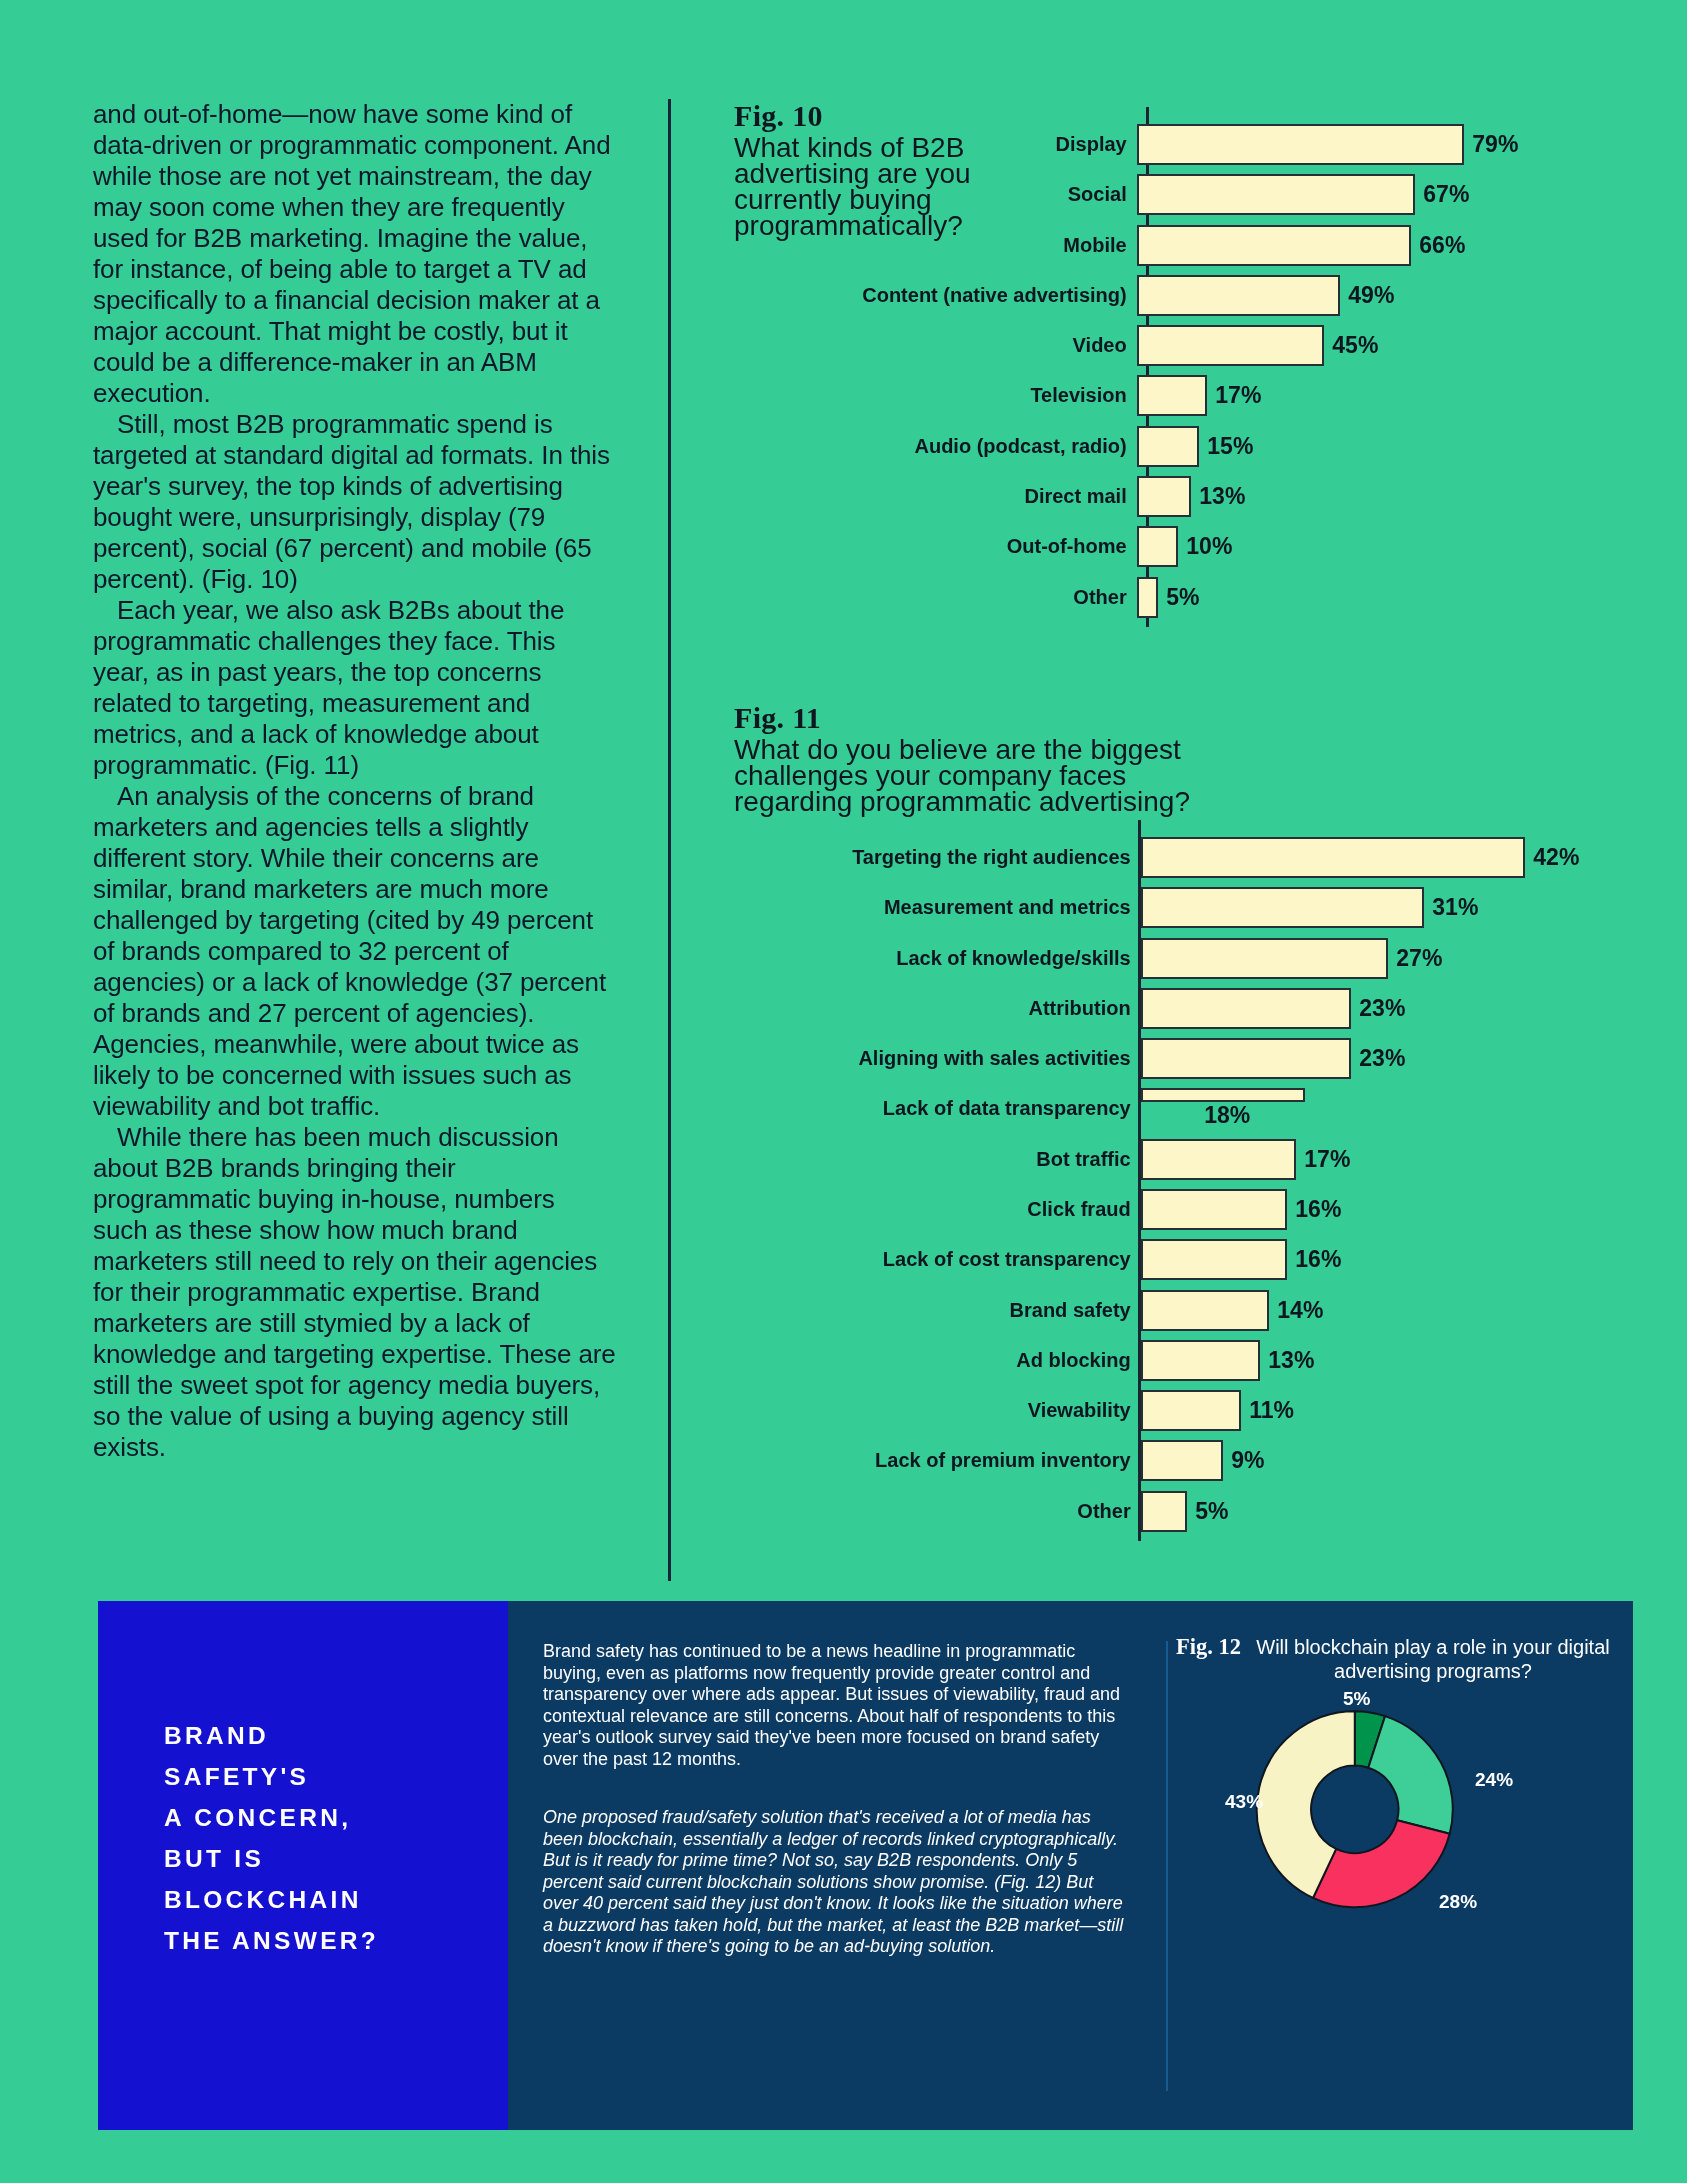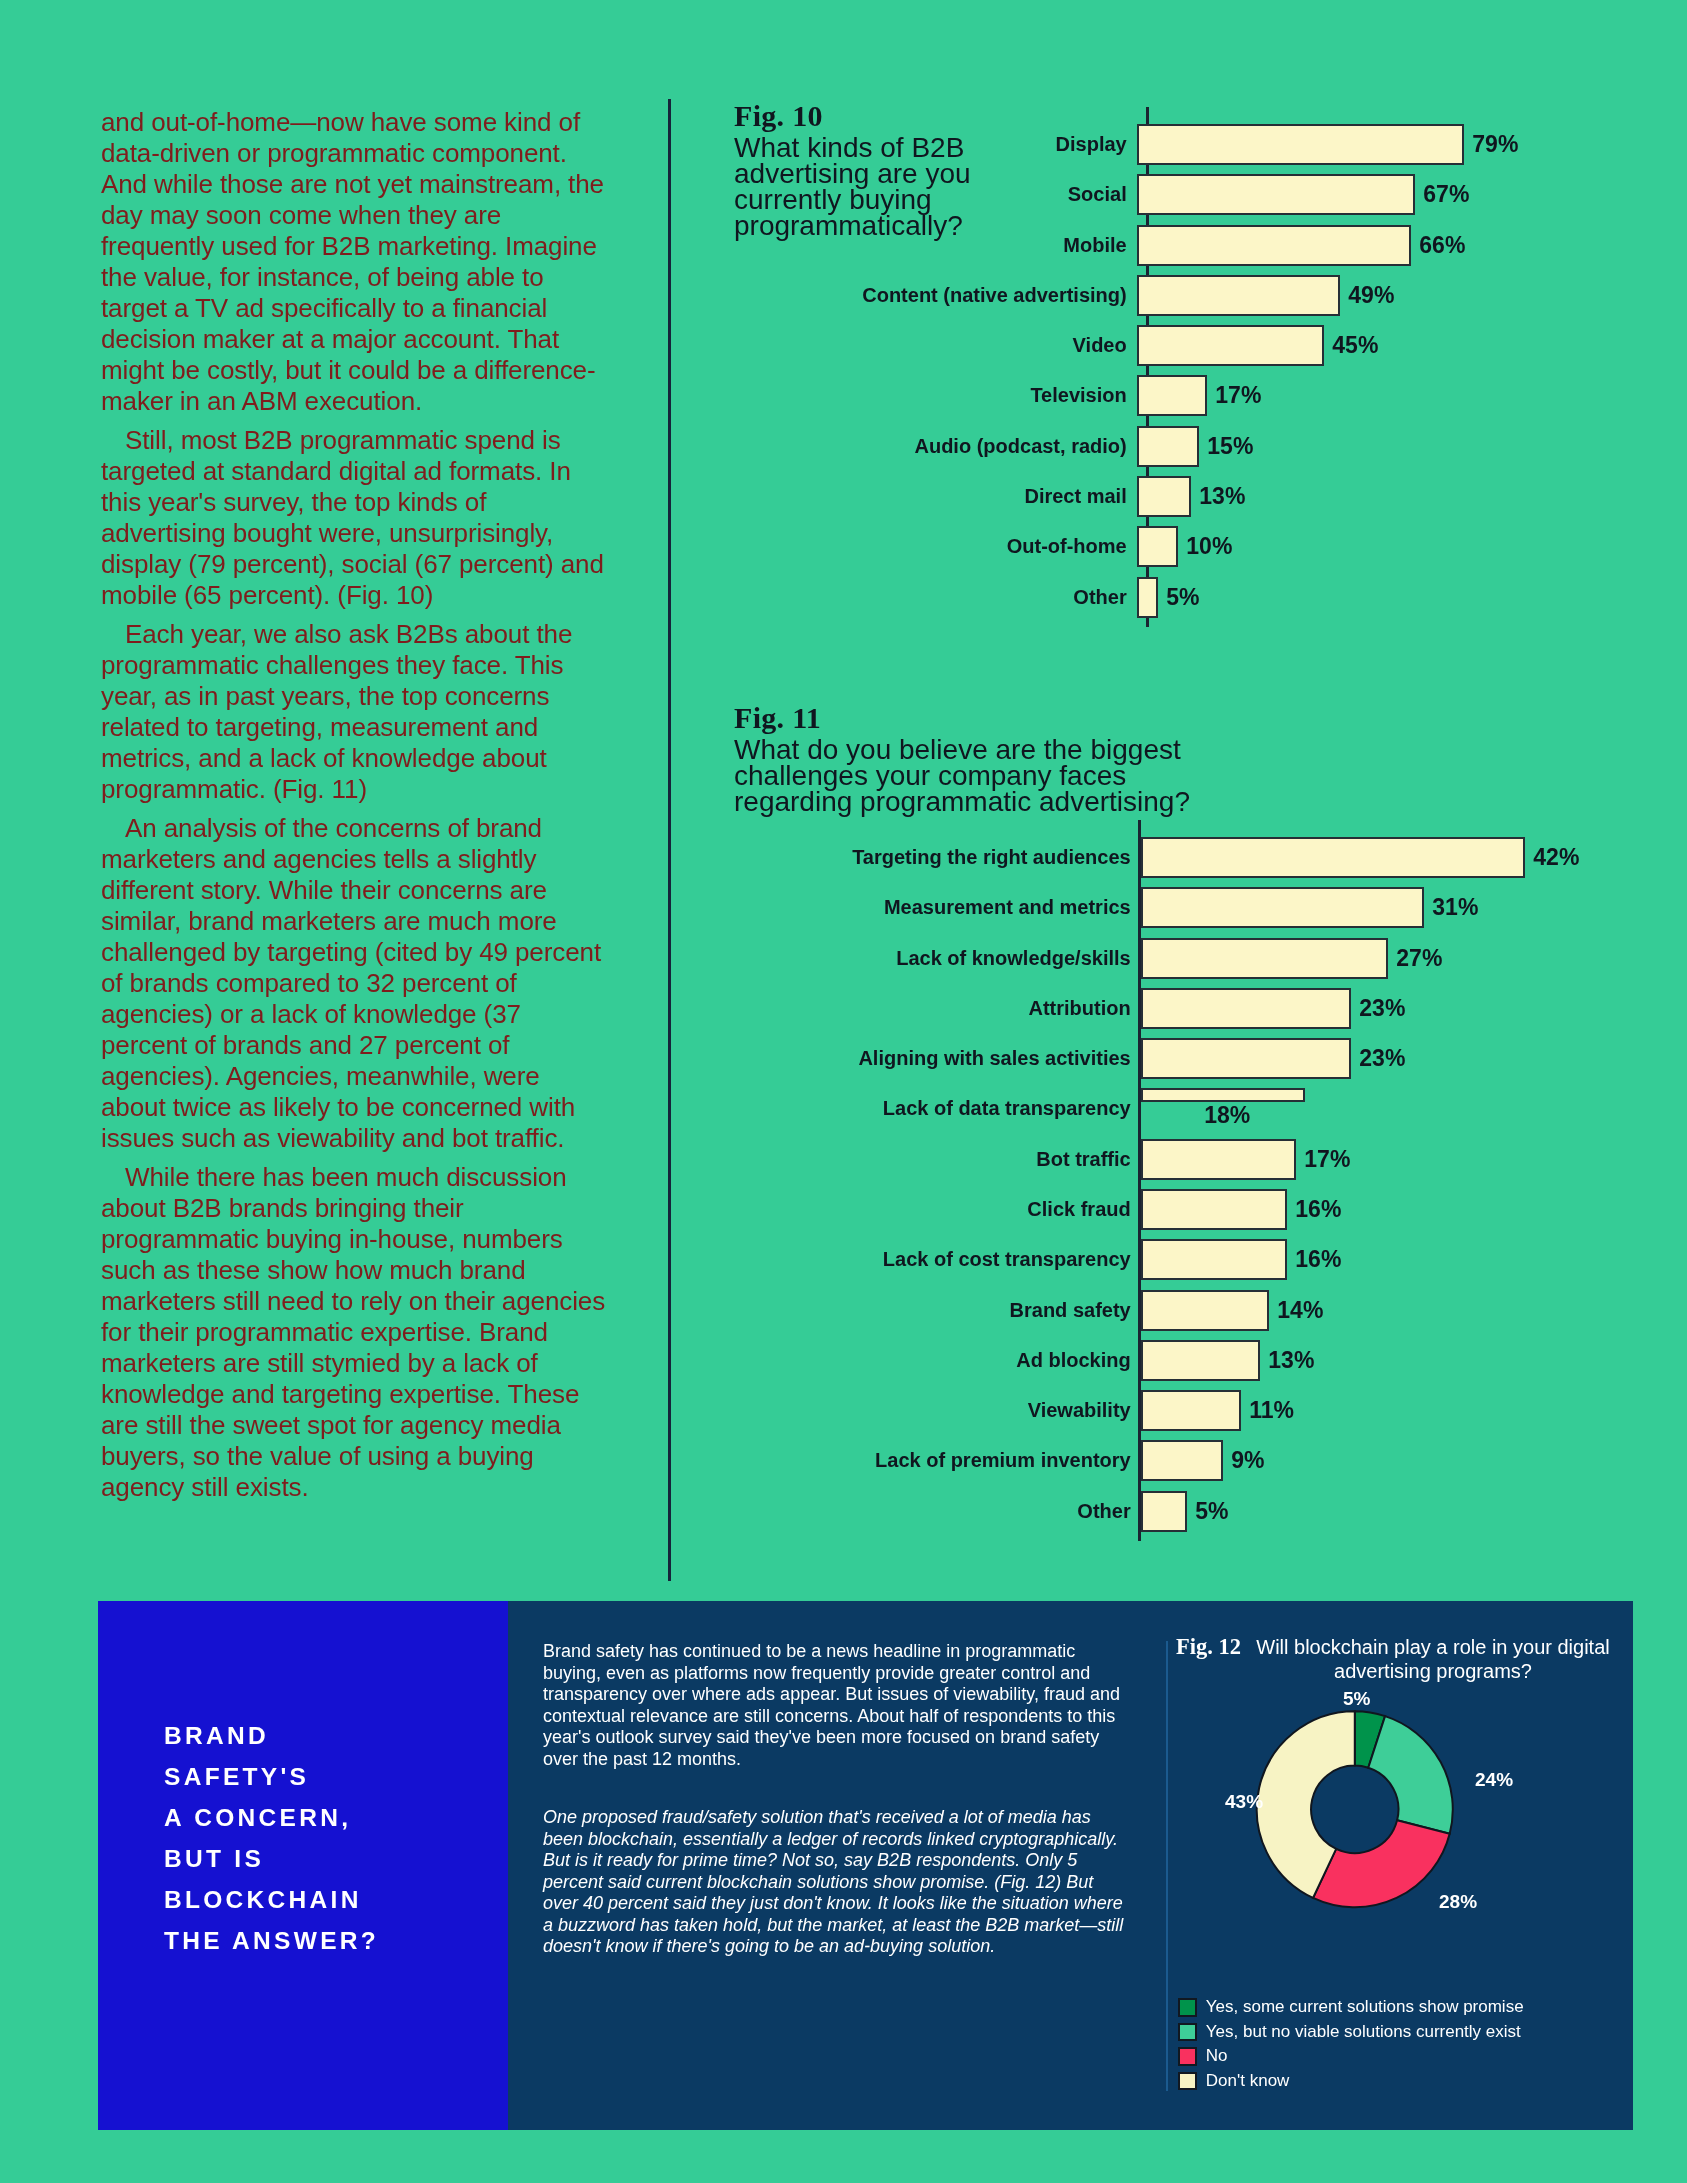--- a/index.html
+++ b/index.html
@@ -8,22 +8,22 @@
     background:#35CC96;
     font-family:"Liberation Sans", sans-serif;
     position:relative;
     overflow:hidden;
   }
   
   #article-column{
     position:absolute;left:93px;top:99px;width:523px;
   }
   #article-column p{
-    margin:8px;
-    color:#7f1d1d;
+    margin:0;
+    color:#0f172a;
     font-size:26px;
     line-height:31px;
     font-family:"Liberation Sans", sans-serif;
     letter-spacing:-0.1px;
   }
   #article-column p + p{ text-indent:24px; }
 
   
   #column-divider{
     position:absolute;left:668px;top:99px;width:2.6px;height:1482px;
@@ -290,33 +290,15 @@
       <div id="fig12-question">Will blockchain play a role in your digital advertising programs?</div>
     </div>
     <div id="donut-area"><svg width="437" height="212" viewBox="0 0 660 320">
           <path d="M 270 20 A 148 148 0 0 1 315.7345151674922 27.24363558831729 L 290.39512162874655 105.23026992451986 A 66 66 0 0 0 270 102 Z" fill="#00934B" stroke="#10161f" stroke-width="3"></path>
           <path d="M 315.7345151674922 27.24363558831729 A 148 148 0 0 1 413.3503078470374 204.8061033003985 L 333.92648863448966 184.4135325528804 A 66 66 0 0 0 290.39512162874655 105.23026992451986 Z" fill="#3ECE98" stroke="#10161f" stroke-width="3"></path>
           <path d="M 413.3503078470374 204.8061033003985 A 148 148 0 0 1 206.98466484836922 301.91440376497087 L 241.8985667567052 227.7185854627573 A 66 66 0 0 0 333.92648863448966 184.4135325528804 Z" fill="#F9315F" stroke="#10161f" stroke-width="3"></path>
           <path d="M 206.98466484836922 301.91440376497087 A 148 148 0 0 1 270 20 L 270 102 A 66 66 0 0 0 241.8985667567052 227.7185854627573 Z" fill="#F7F3C4" stroke="#10161f" stroke-width="3"></path>
         </svg><div class="donut-pct" style="left: 167px; top: -9.3px;">5%</div><div class="donut-pct" style="left: 299px; top: 71px;">24%</div><div class="donut-pct" style="left: 263px; top: 193px;">28%</div><div class="donut-pct" style="left: 49px; top: 93px;">43%</div></div>
   </div>
 
-  <div id="legend">
-      <div class="legend-row">
-        <div class="swatch" style="background: rgb(0, 147, 75);"></div>
-        <div class="legend-text">Yes, some current solutions show promise</div>
-      </div>
-      <div class="legend-row">
-        <div class="swatch" style="background: rgb(62, 206, 152);"></div>
-        <div class="legend-text">Yes, but no viable solutions currently exist</div>
-      </div>
-      <div class="legend-row">
-        <div class="swatch" style="background: rgb(249, 49, 95);"></div>
-        <div class="legend-text">No</div>
-      </div>
-      <div class="legend-row">
-        <div class="swatch" style="background: rgb(247, 243, 196);"></div>
-        <div class="legend-text">Don't know</div>
-      </div>
-    </div>
 
 </div>
 
 
 </body></html>

